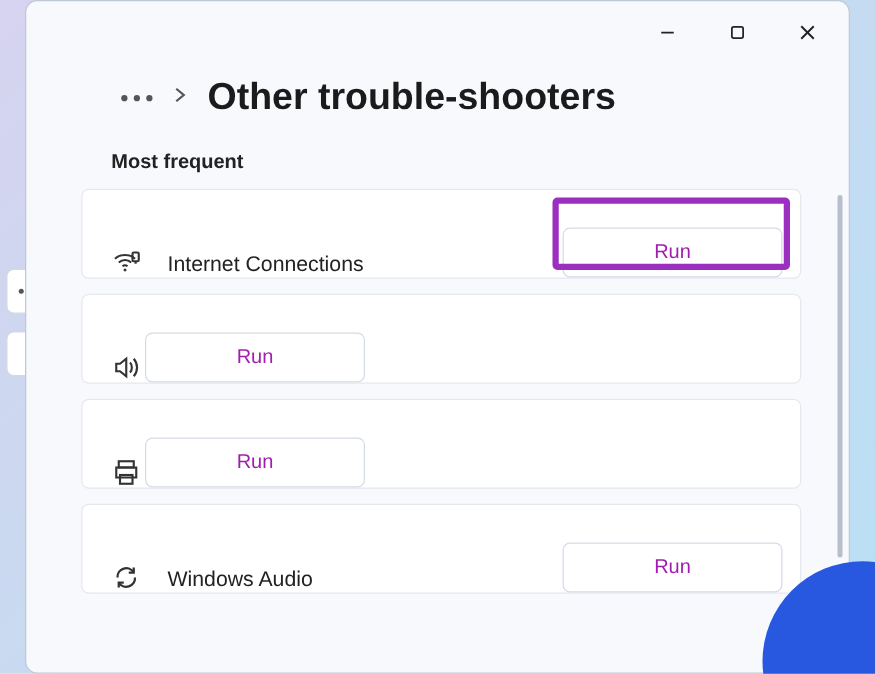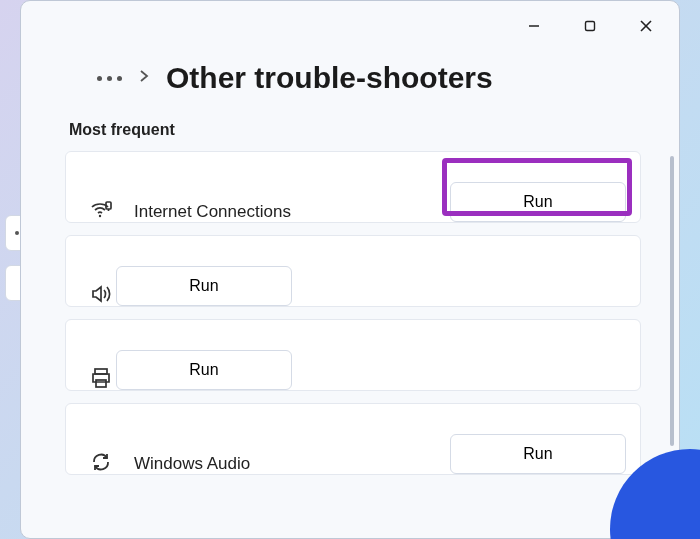--- a/index.html
+++ b/index.html
@@ -82,21 +82,21 @@
   }
   .page-title {
     font-size: 30px;
     font-weight: 600;
     color: #1b1b1b;
   }
   .section-label {
     font-size: 16px;
     font-weight: 600;
     color: #222;
-    padding: 0 0 12px 48px;
+    padding: 0 0 12px 68px;
   }
   .list {
     padding: 0 38px 0 44px;
     display:flex;
     flex-direction:column;
     gap: 12px;
   }
   .card {
     background: #fff;
     border: 1px solid #e4e8ef;
@@ -121,21 +121,21 @@
     padding-left: 18px;
   }
   .run-btn {
     width: 176px;
     height: 40px;
     background:#fff;
     border:1px solid #d5dbe6;
     border-radius:6px;
     font-size:16px;
     font-weight:500;
-    color:#000000;
+    color:#a21caf;
     cursor:pointer;
     font-family:inherit;
   }
   .highlight {
     position:absolute;
     right:8px;
     top:6px;
     width:190px;
     height:58px;
     border:5px solid #9b2fbf;

